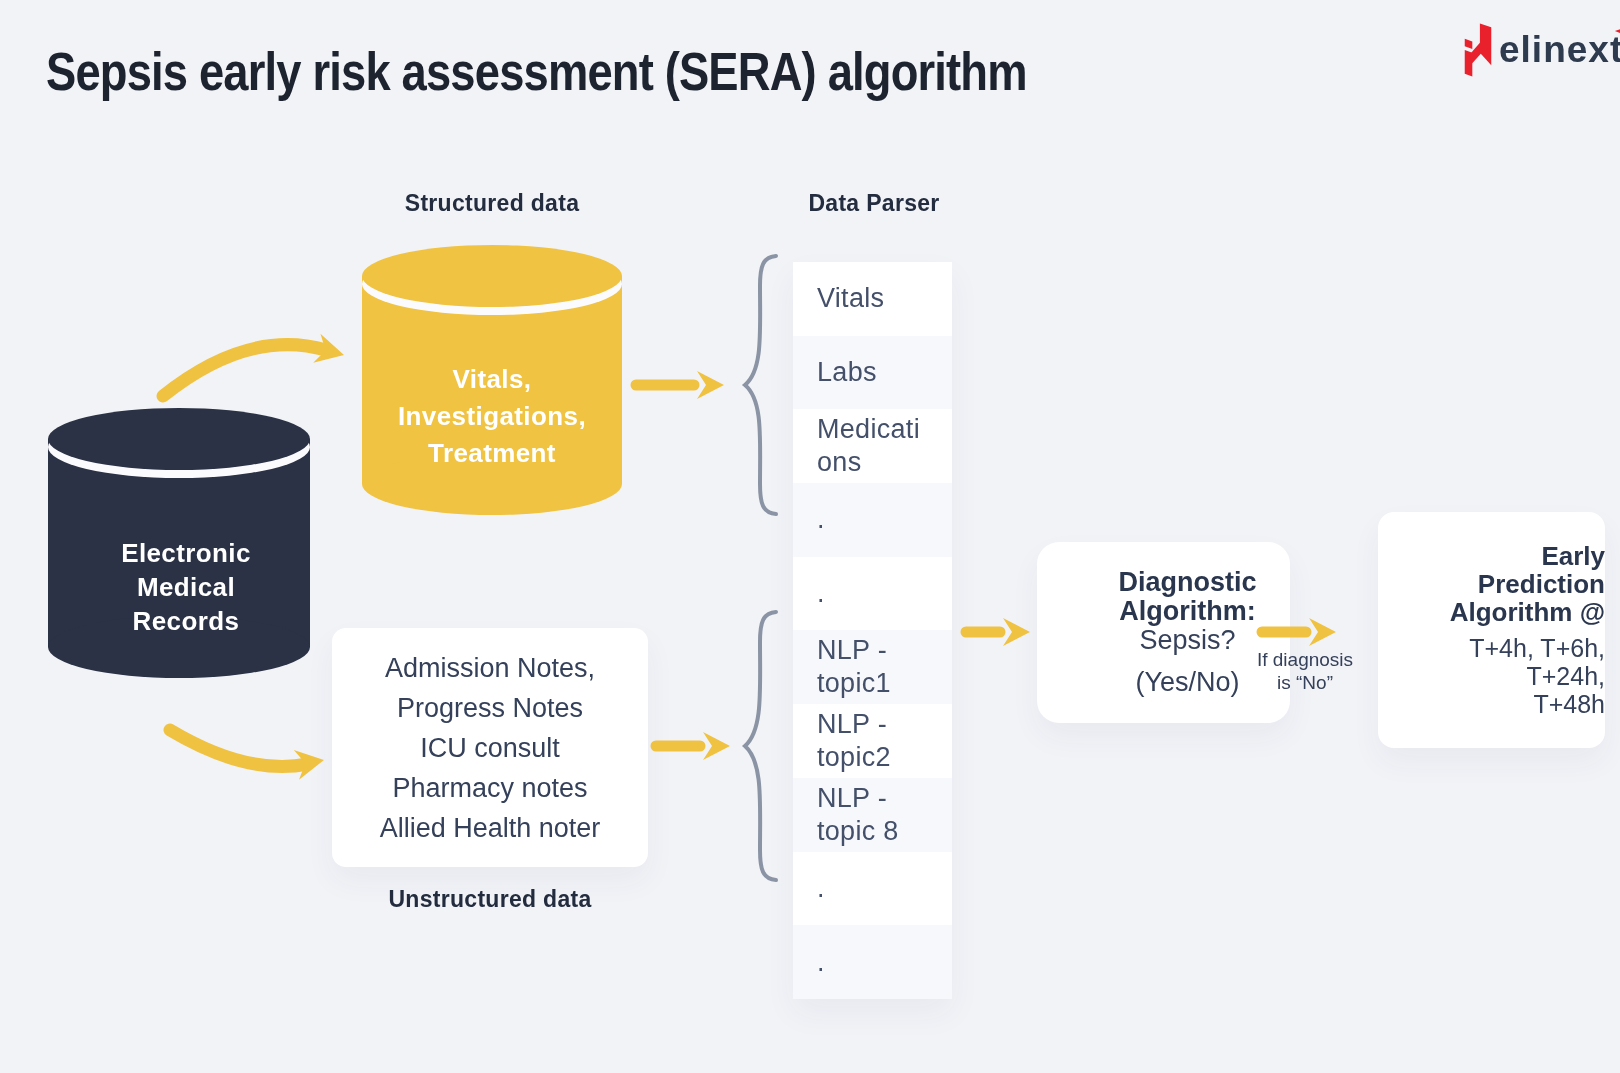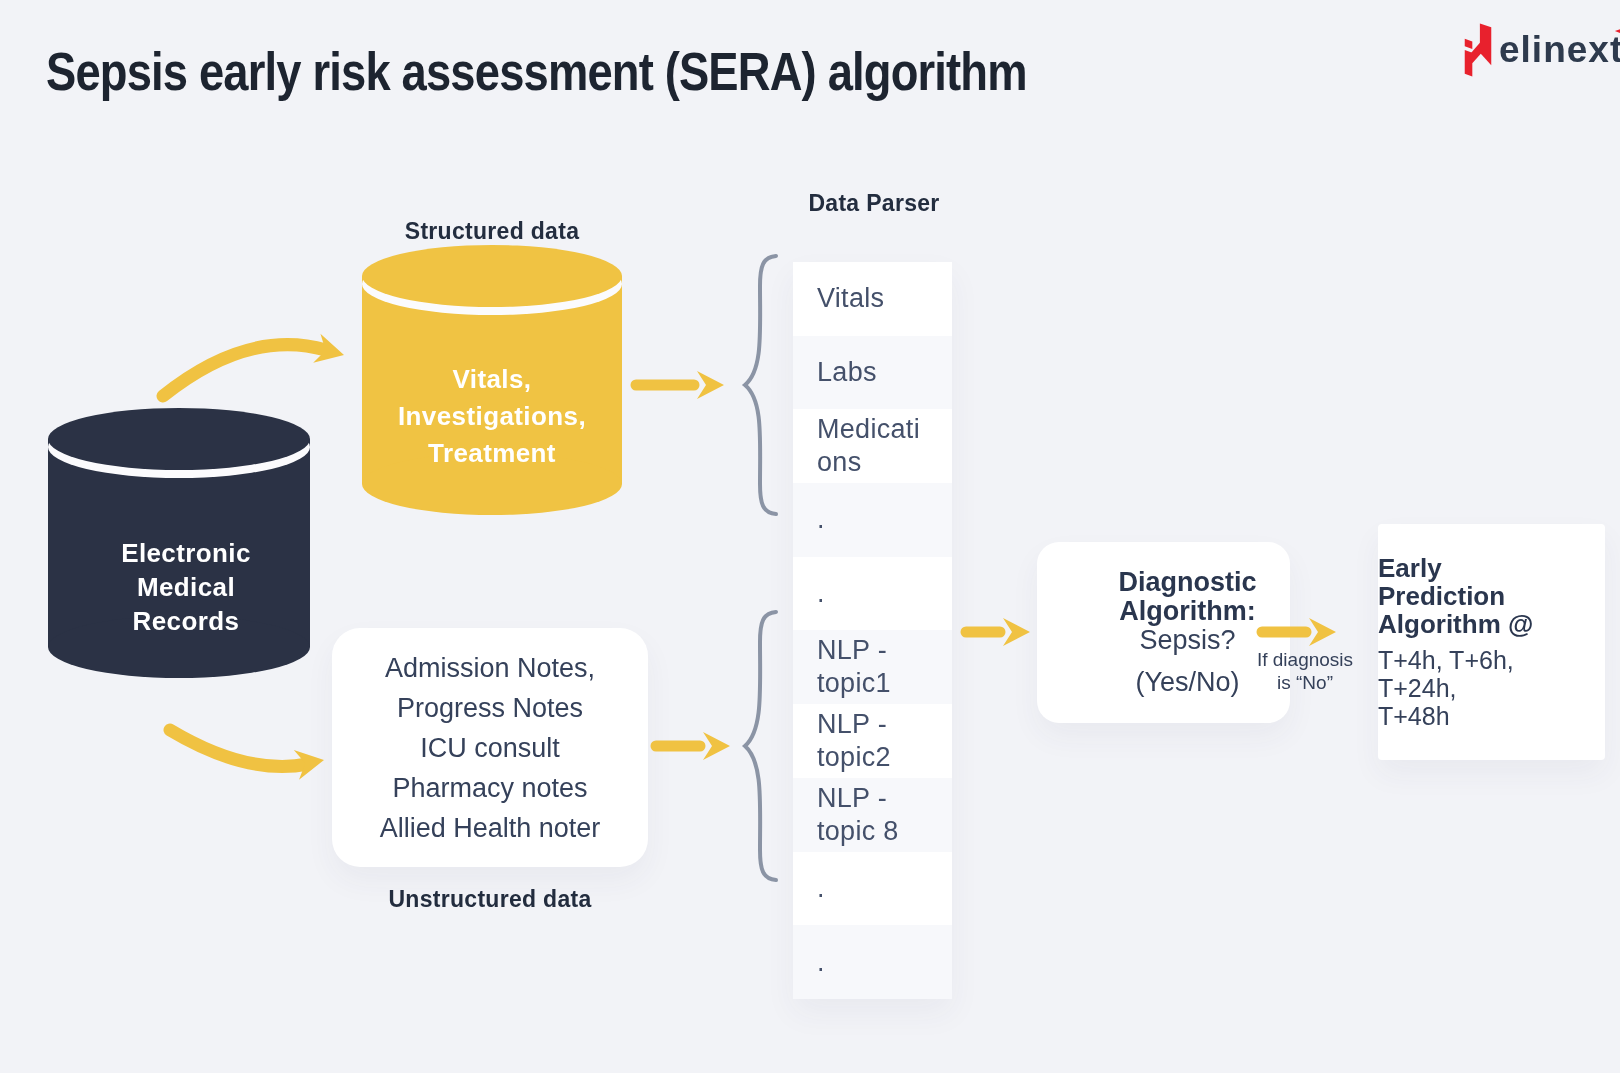--- a/index.html
+++ b/index.html
@@ -36,27 +36,27 @@
   .cyl-emr .ell-top{top:0;background:#2B3245;}
   .cyl-emr .cyl-label{top:128px;font-size:26px;line-height:34px;margin-left:14px;}
   .cyl-struct{left:362px;top:245px;width:260px;height:270px;}
   .cyl-struct .body{top:31px;height:208px;background:#F0C343;}
   .cyl-struct .ell-bottom{top:208px;background:#F0C343;}
   .cyl-struct .ell-white{top:8px;background:#FBFBFD;}
   .cyl-struct .ell-top{top:0;background:#F0C343;}
   .cyl-struct .cyl-label{top:116px;font-size:26px;line-height:37px;}
   
   .sec-label{position:absolute;text-align:center;font-size:23px;font-weight:bold;color:#232D3F;letter-spacing:.3px;}
-  .lbl-structured{left:362px;width:260px;top:190px;margin-top:28px;}
+  .lbl-structured{left:362px;width:260px;top:190px;}
   .lbl-parser{left:779px;width:190px;top:190px;}
   .lbl-unstructured{left:332px;width:316px;top:886px;}
   
   .notes-box{
     position:absolute;left:332px;top:628px;width:316px;height:239px;background:#fff;
-    border-radius:28px;display:flex;flex-direction:column;justify-content:center;
+    border-radius:14px;display:flex;flex-direction:column;justify-content:center;
     align-items:center;box-shadow:0 14px 30px rgba(50,60,90,.05);
   }
   .notes-box .line{font-size:27px;line-height:40px;color:#35415A;white-space:nowrap;}
   
   .parser-col{
     position:absolute;left:793px;top:262px;width:159px;height:737px;
     display:flex;flex-direction:column;box-shadow:0 14px 30px rgba(50,60,90,.05);
   }
   .p-row{
     height:73.7px;flex:none;display:flex;align-items:center;
@@ -71,22 +71,22 @@
     position:absolute;left:1037px;top:542px;width:205px;height:181px;background:#fff;
     border-radius:22px;display:flex;flex-direction:column;justify-content:center;
     align-items:center;text-align:center;box-shadow:0 14px 30px rgba(50,60,90,.05);padding-left:48px;
   }
   .diag-box .b{font-size:27px;line-height:29px;font-weight:bold;color:#2A364E;white-space:nowrap;}
   .diag-box .q{font-size:27px;line-height:29px;color:#35415A;white-space:nowrap;}
   .diag-box .opt{font-size:27px;margin-top:12px;color:#35415A;white-space:nowrap;}
   
   .pred-box{
     position:absolute;left:1378px;top:512px;width:227px;height:236px;background:#fff;
-    border-radius:4px;display:flex;flex-direction:column;justify-content:center;
-    align-items:flex-start;text-align:center;box-shadow:0 14px 30px rgba(50,60,90,.05);margin-top:12px;
+    border-radius:16px;display:flex;flex-direction:column;justify-content:center;
+    align-items:flex-end;text-align:center;box-shadow:0 14px 30px rgba(50,60,90,.05);
   }
   .pred-box .tb{font-size:26px;line-height:28px;font-weight:bold;color:#2A364E;white-space:nowrap;}
   .pred-box .tm{font-size:25px;line-height:28px;color:#35415A;white-space:nowrap;}
   .pred-box .times{margin-top:8px;}
   
   .cond{
     position:absolute;left:1238px;top:648px;width:134px;text-align:center;
     font-size:19px;line-height:23px;color:#35415A;
   }
   

